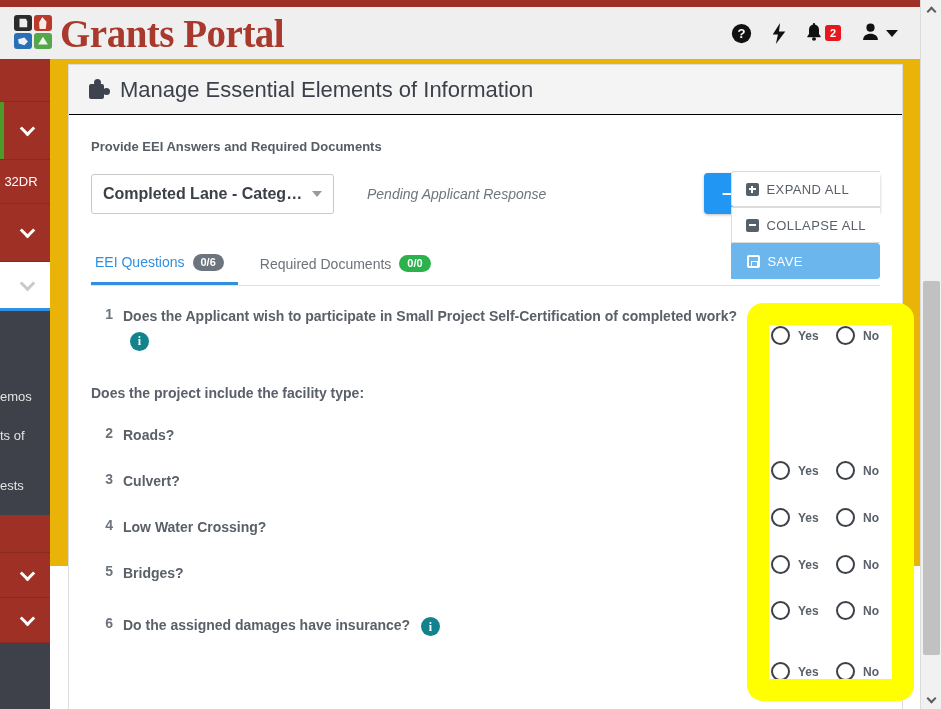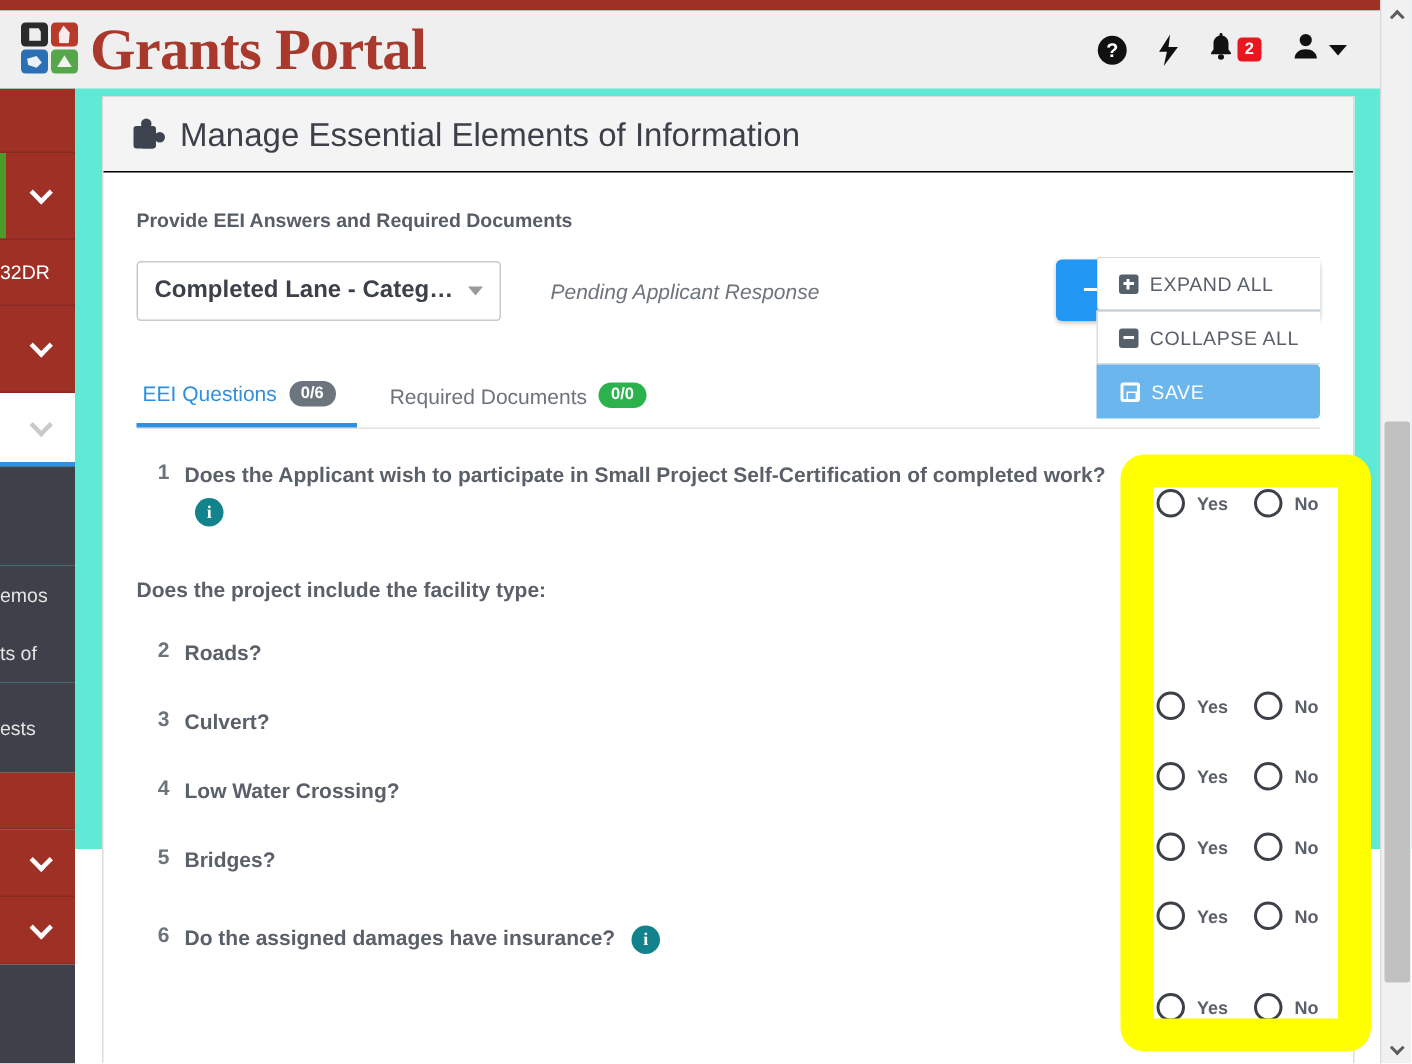--- a/index.html
+++ b/index.html
@@ -3,21 +3,21 @@
 <meta charset="utf-8">
 <title>Grants Portal - Manage EEI</title>
 <style>
   * { box-sizing: border-box; margin: 0; padding: 0; }
   html, body {
     width: 941px; height: 709px;
     overflow: hidden;
     font-family: "Liberation Sans", sans-serif;
     background: #ffffff;
   }
-  #root { position: relative; width: 941px; height: 566px; background:#5eead4; }
+  #root { position: relative; width: 941px; height: 566px; background:#eab308; }
 
   
   .top-strip {
     position:absolute; left:0; top:0; width:920px; height:7px;
     background:#9e3026;
   }
 
   
   .brand-bar {
     position:absolute; left:0; top:7px; width:920px; height:52px;
@@ -267,21 +267,21 @@
       </div>
     </div>
   </div>
 
   <div class="sidebar">
     <div class="sb-row sb-red" style="height:43px"></div>
     <div class="sb-row sb-red" style="height:58px">
       <span class="sb-green-tick"></span>
       <span class="sb-chev"></span>
     </div>
-    <div class="sb-row sb-red" style="height:44px; justify-content:flex-start; padding-left:0;">
+    <div class="sb-row sb-red" style="height:44px; justify-content:center; padding-left:0;">
       <span>32DR</span>
     </div>
     <div class="sb-row sb-red" style="height:58px">
       <span class="sb-chev"></span>
     </div>
     <div class="sb-row sb-white" style="height:46px;border-bottom:none;">
       <span class="sb-chev gray"></span>
     </div>
     <div class="sb-blue-top"></div>
     <div class="sb-row sb-dark" style="height:66px;border-bottom:none;"></div>

